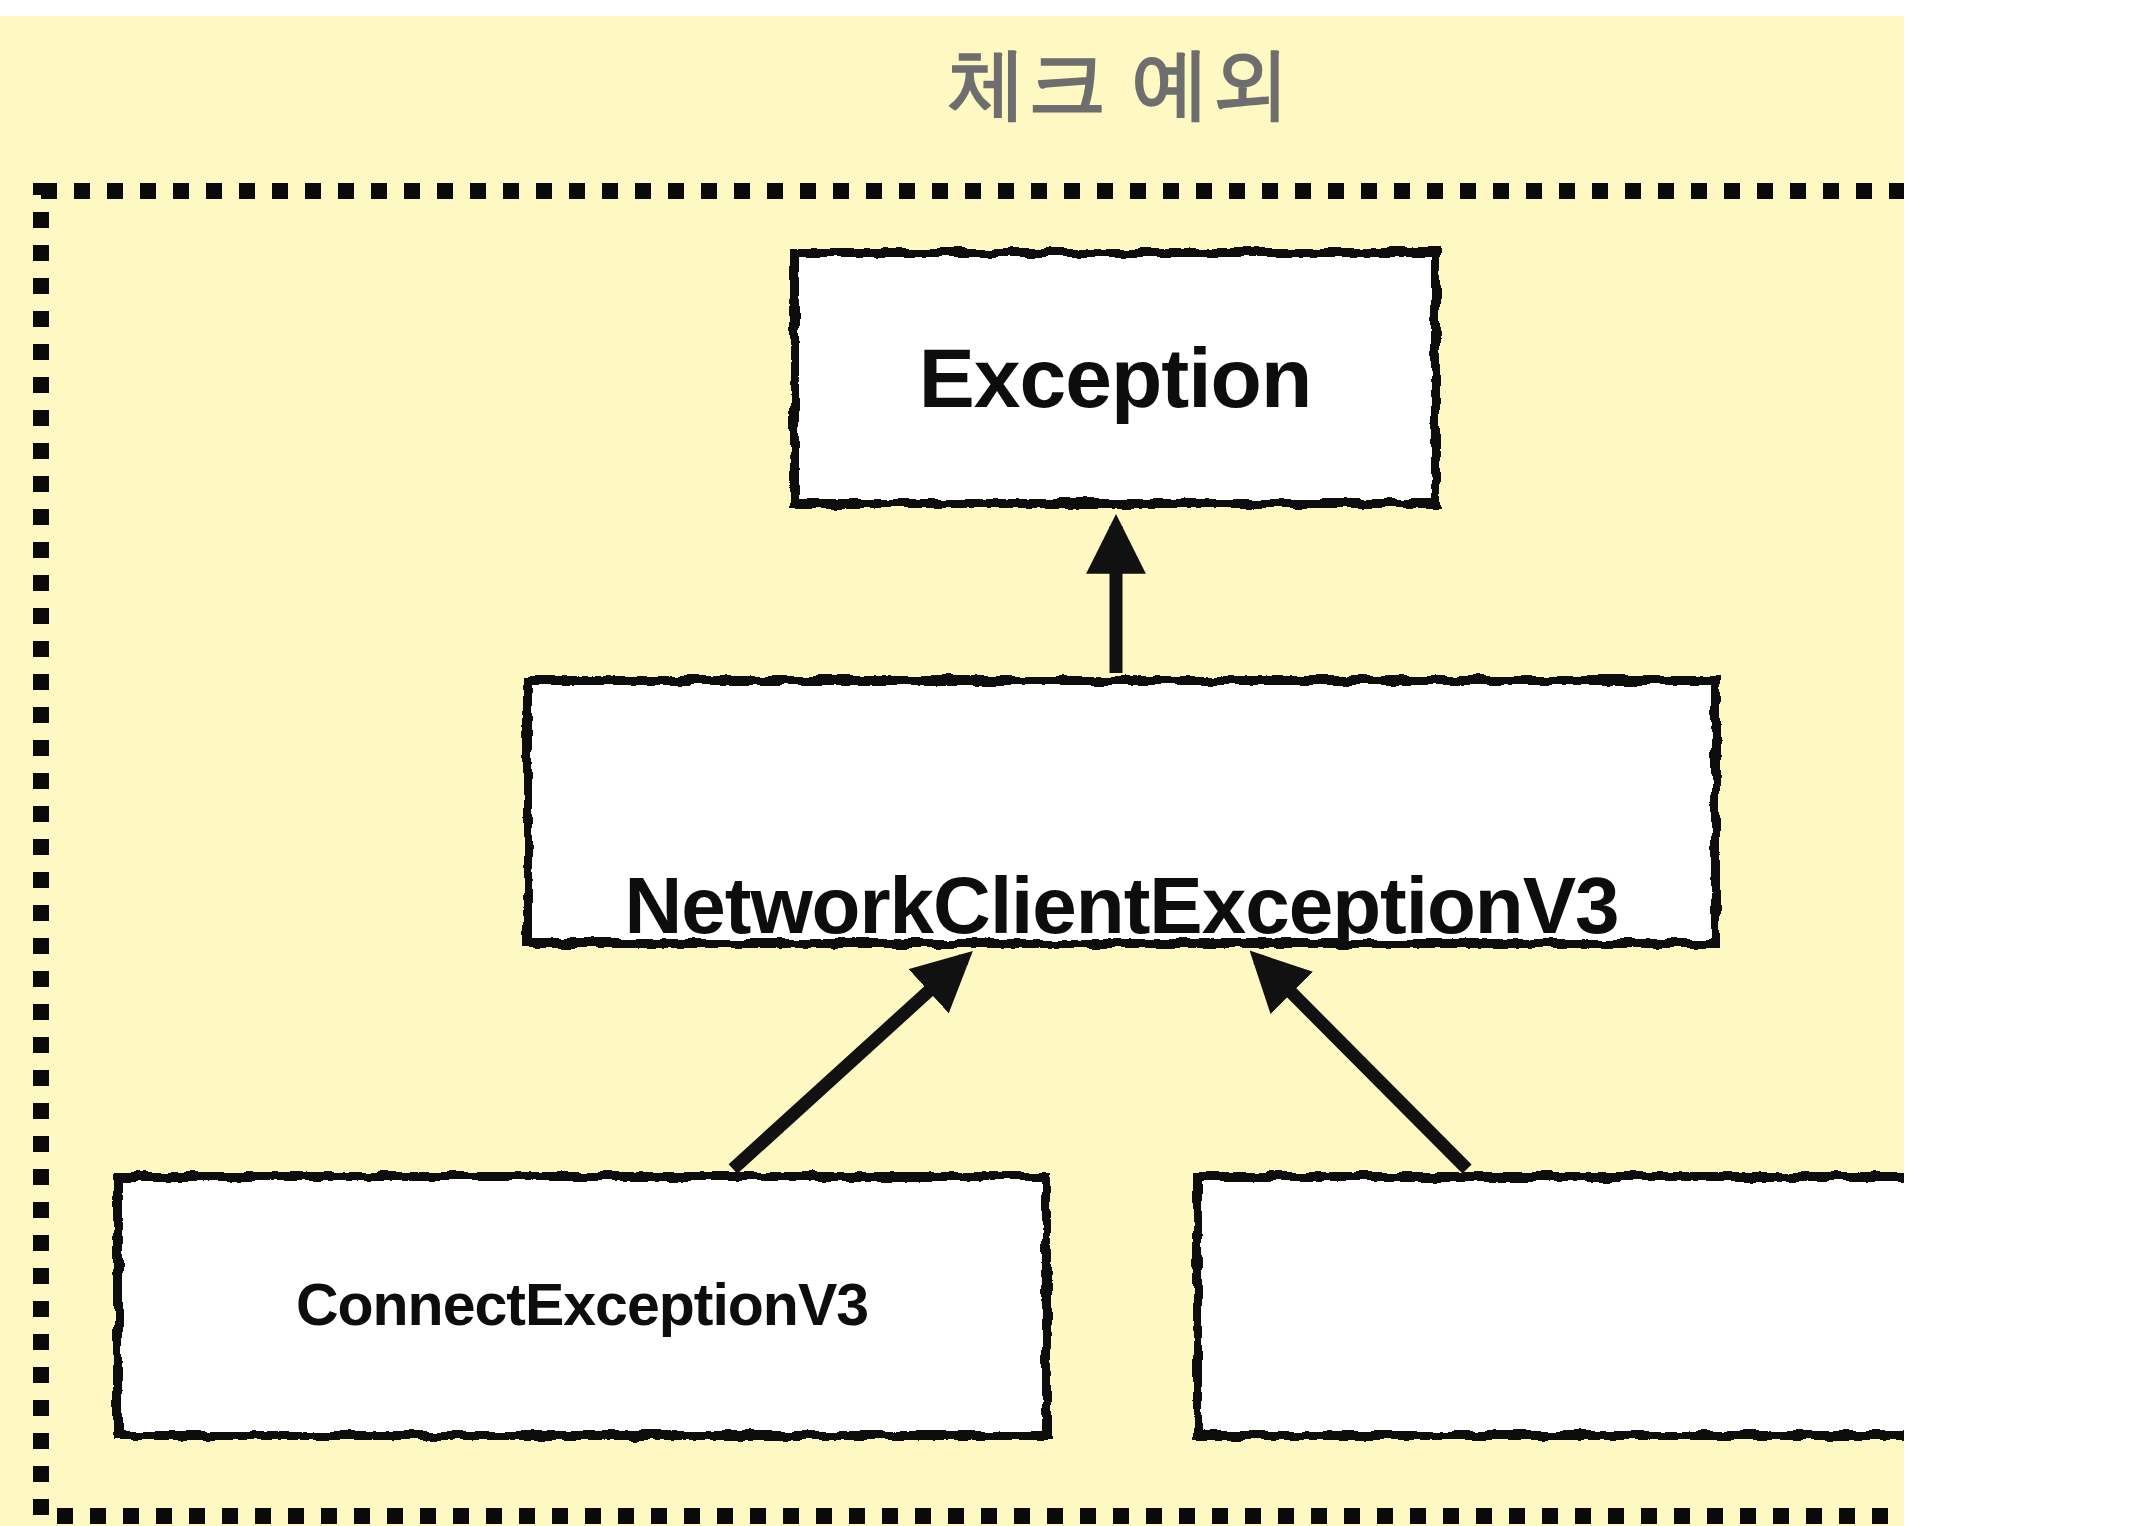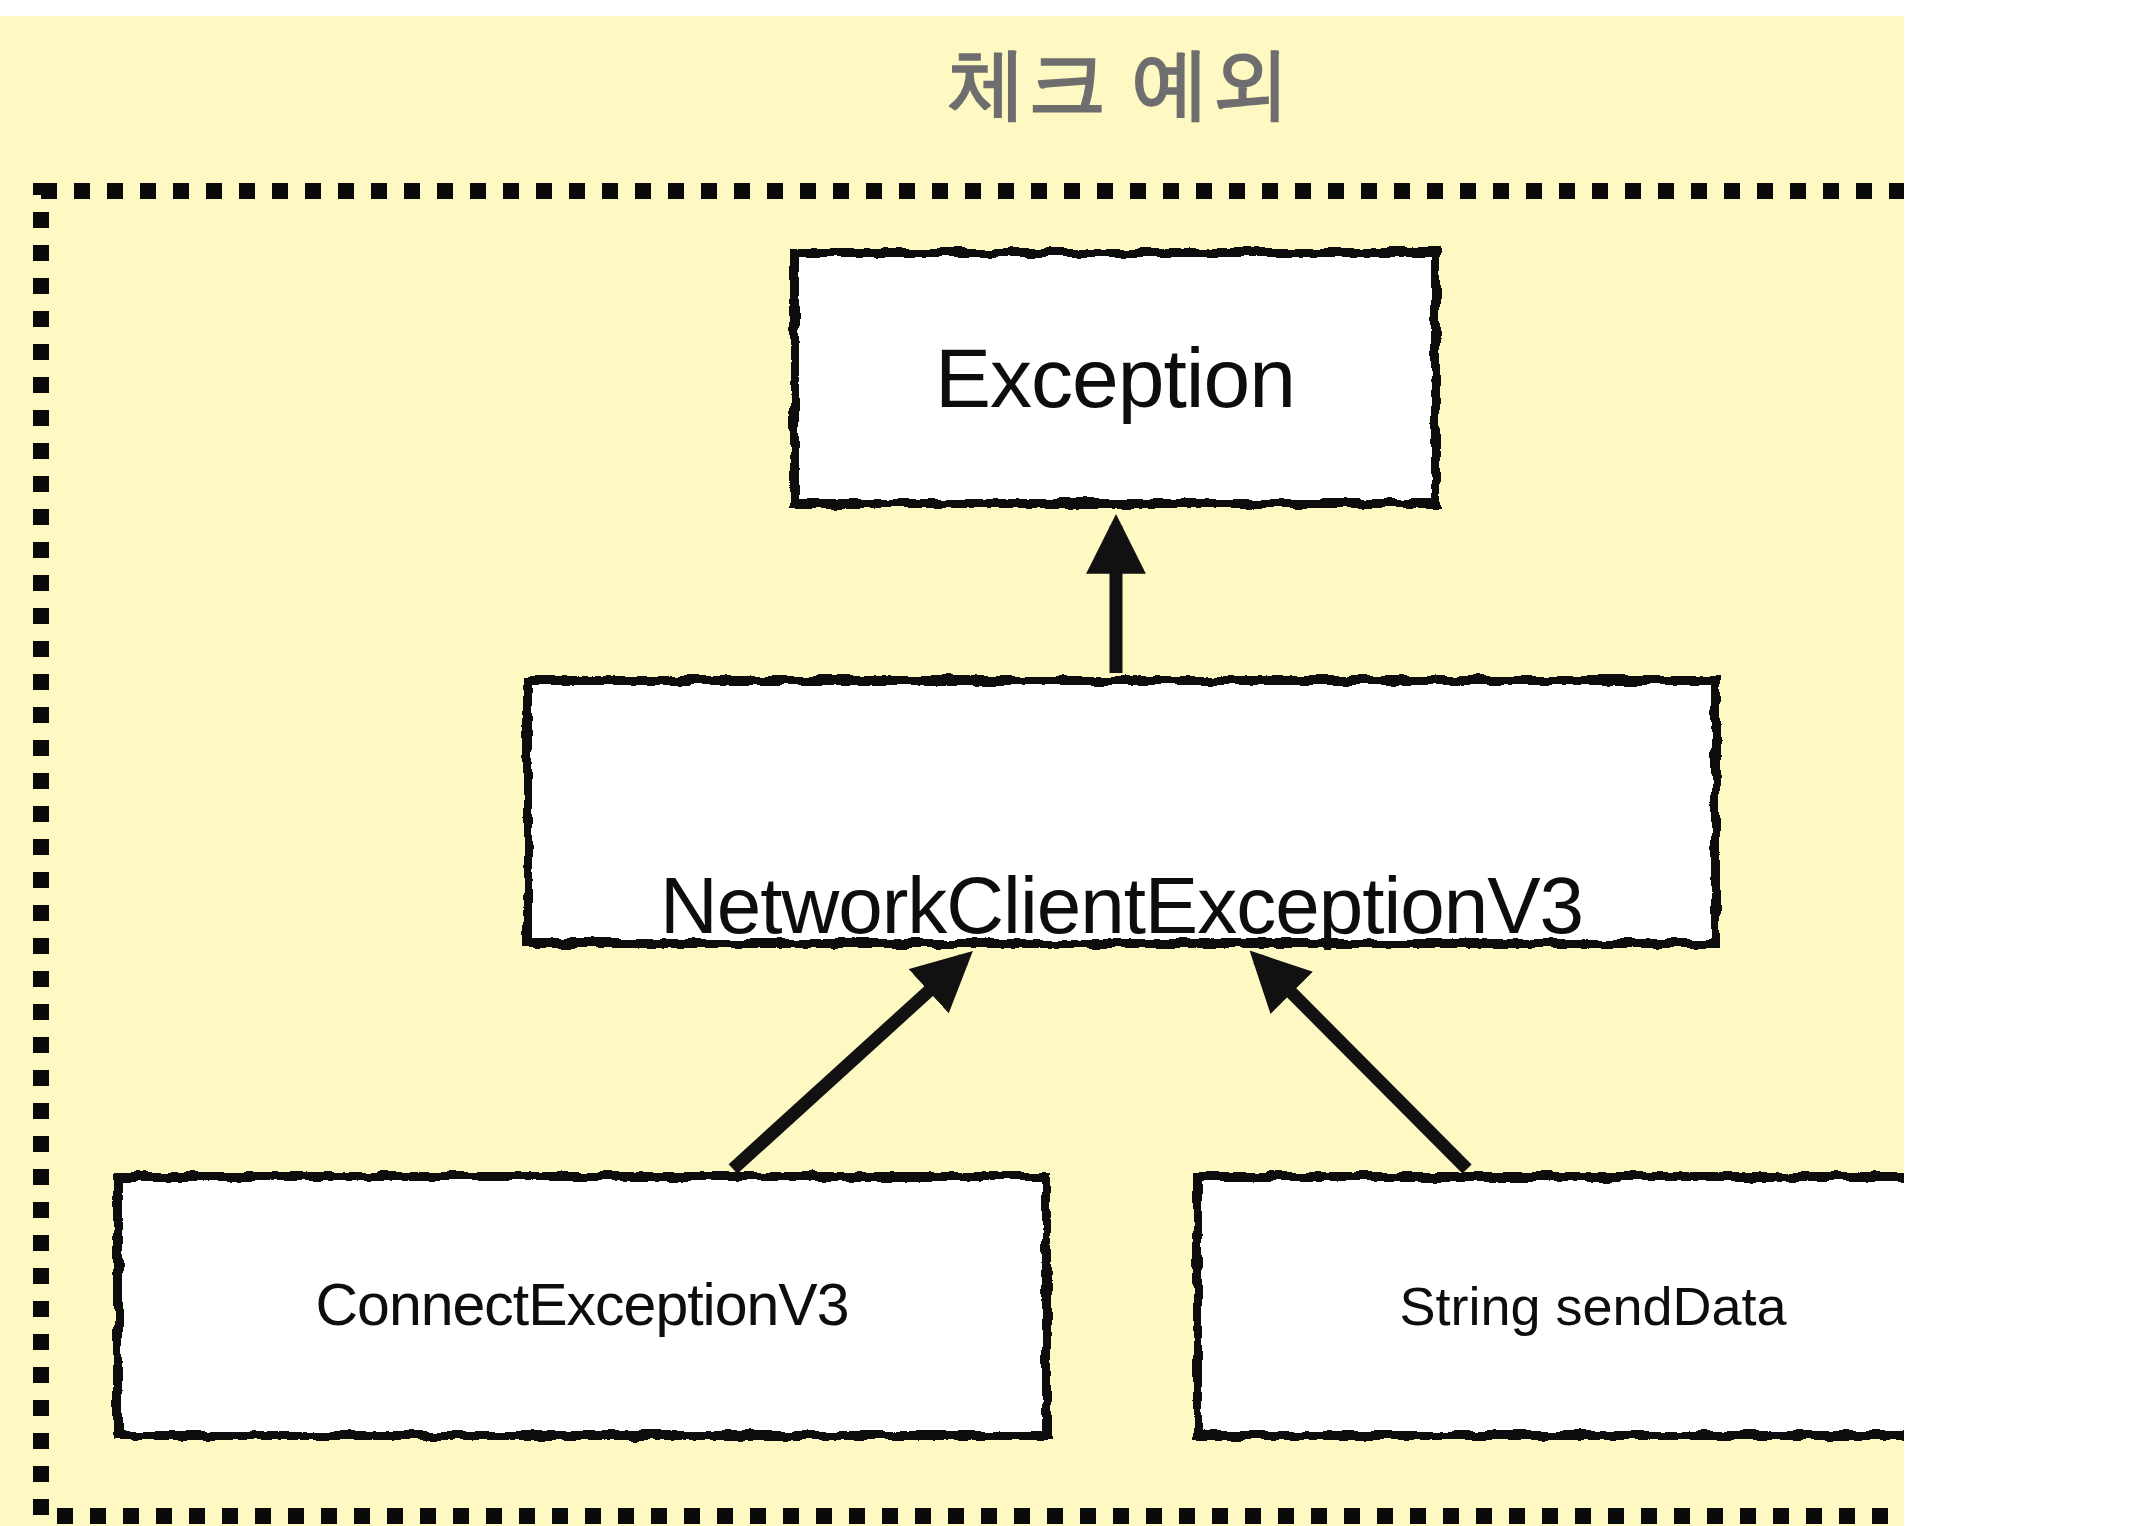--- a/index.html
+++ b/index.html
@@ -14,21 +14,21 @@
   #scene{position:absolute;left:0;top:0;width:2150px;height:1526px;}
   .title{
     position:absolute;left:90px;top:16px;width:2060px;
     text-align:center;
     font-size:78px;font-weight:700;color:#6e6e6e;
     letter-spacing:2px;
   }
   .node-label{
     position:absolute;
     display:flex;flex-direction:column;align-items:center;justify-content:center;
-    color:#0d0d0d;font-weight:400;text-align:center;
+    color:#0d0d0d;font-weight:700;text-align:center;
     letter-spacing:-1px;
     gap:14px;
   }
   .lbl-exception   {left:790px; top:232px; width:650px;  height:260px; font-size:84px;}
   .lbl-network     {left:523px; top:660px; width:1197px; height:272px; font-size:80px;justify-content:flex-end;}
   .lbl-connect     {left:113px; top:1156px;width:938px;  height:268px;}
   .lbl-send        {left:1193px;top:1156px;width:800px;  height:268px;}
   .main-line{font-size:59px;line-height:1.05;}
   .field-line{font-size:54px;line-height:1.0;letter-spacing:0;}
 </style>
@@ -72,16 +72,15 @@
 
   <div class="node-label lbl-network">
     <span class="main-line" style="font-size:80px;">NetworkClientExceptionV3</span>
   </div>
 
   <div class="node-label lbl-connect">
     <span class="main-line">ConnectExceptionV3</span>
   </div>
 
   <div class="node-label lbl-send">
-    <span class="field-line">String sendData</span>
   </div>
 
 </div>
 
 </body></html>

